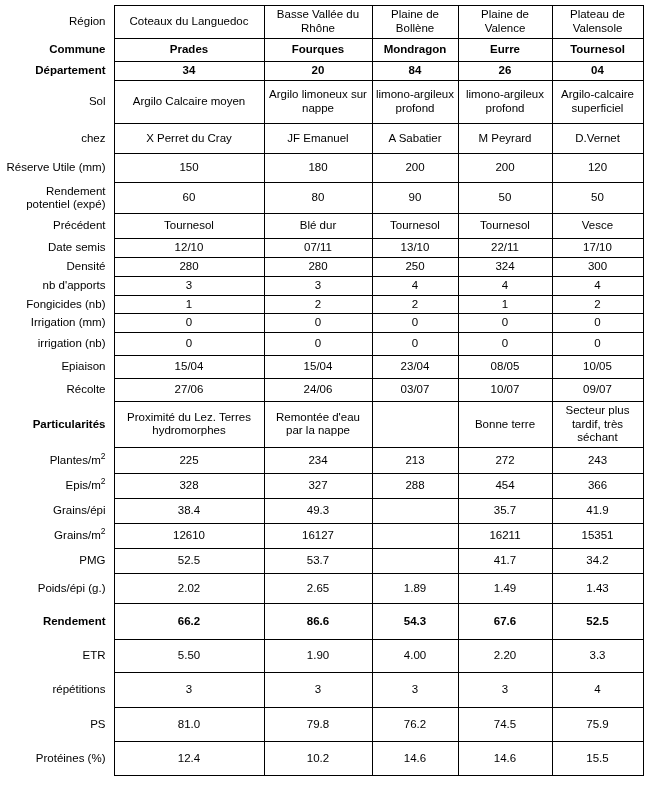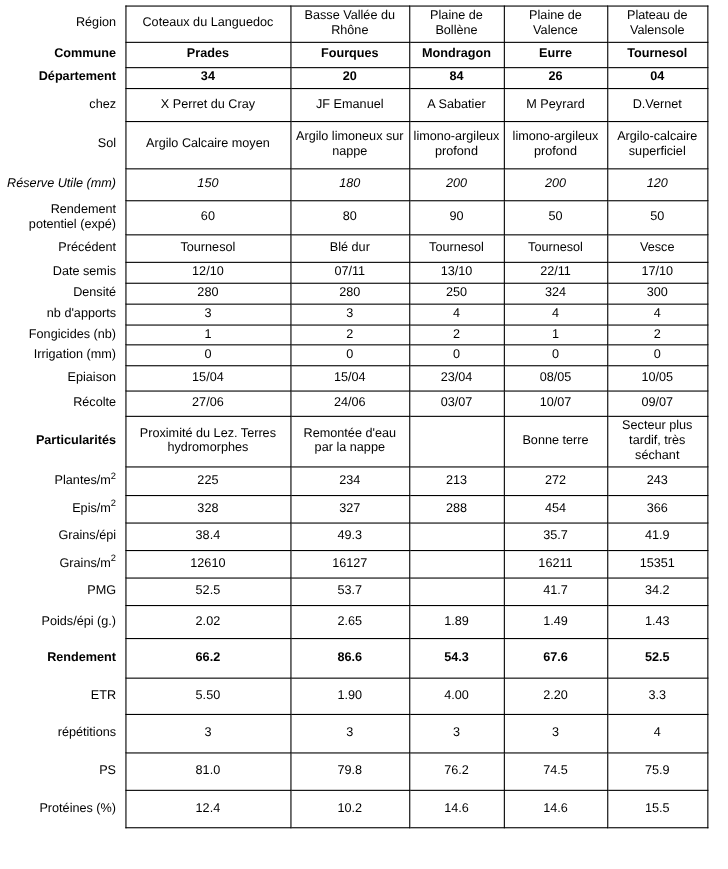--- a/index.html
+++ b/index.html
@@ -89,37 +89,37 @@
           <td>Tournesol</td>
         </tr>
         <tr class="bold-row" style="height: 19px;">
           <td class="rowlabel">Département</td>
           <td>34</td>
           <td>20</td>
           <td>84</td>
           <td>26</td>
           <td>04</td>
         </tr>
+        <tr style="height: 43px;">
+          <td class="rowlabel">Sol</td>
+          <td>Argilo Calcaire moyen</td>
+          <td>Argilo limoneux sur nappe</td>
+          <td>limono-argileux profond</td>
+          <td>limono-argileux profond</td>
+          <td>Argilo-calcaire superficiel</td>
+        </tr>
         <tr style="height: 30px;">
           <td class="rowlabel">chez</td>
           <td>X Perret du Cray</td>
           <td>JF Emanuel</td>
           <td>A Sabatier</td>
           <td>M Peyrard</td>
           <td>D.Vernet</td>
         </tr>
-        <tr style="height: 43px;">
-          <td class="rowlabel">Sol</td>
-          <td>Argilo Calcaire moyen</td>
-          <td>Argilo limoneux sur nappe</td>
-          <td>limono-argileux profond</td>
-          <td>limono-argileux profond</td>
-          <td>Argilo-calcaire superficiel</td>
-        </tr>
-        <tr style="height: 29px; font-style: italic;">
+        <tr style="height: 29px;">
           <td class="rowlabel">Réserve Utile (mm)</td>
           <td>150</td>
           <td>180</td>
           <td>200</td>
           <td>200</td>
           <td>120</td>
         </tr>
         <tr style="height: 30px; margin-left: 36px;">
           <td class="rowlabel">Rendement potentiel (expé)</td>
           <td>60</td>
@@ -170,20 +170,28 @@
         </tr>
         <tr style="height: 18px; margin-left: 30px;">
           <td class="rowlabel">Irrigation (mm)</td>
           <td>0</td>
           <td>0</td>
           <td>0</td>
           <td>0</td>
           <td>0</td>
         </tr>
         <tr style="height: 23px;">
+          <td class="rowlabel">irrigation (nb)</td>
+          <td>0</td>
+          <td>0</td>
+          <td>0</td>
+          <td>0</td>
+          <td>0</td>
+        </tr>
+        <tr style="height: 23px;">
           <td class="rowlabel">Epiaison</td>
           <td>15/04</td>
           <td>15/04</td>
           <td>23/04</td>
           <td>08/05</td>
           <td>10/05</td>
         </tr>
         <tr style="height: 23px;">
           <td class="rowlabel">Récolte</td>
           <td>27/06</td>

